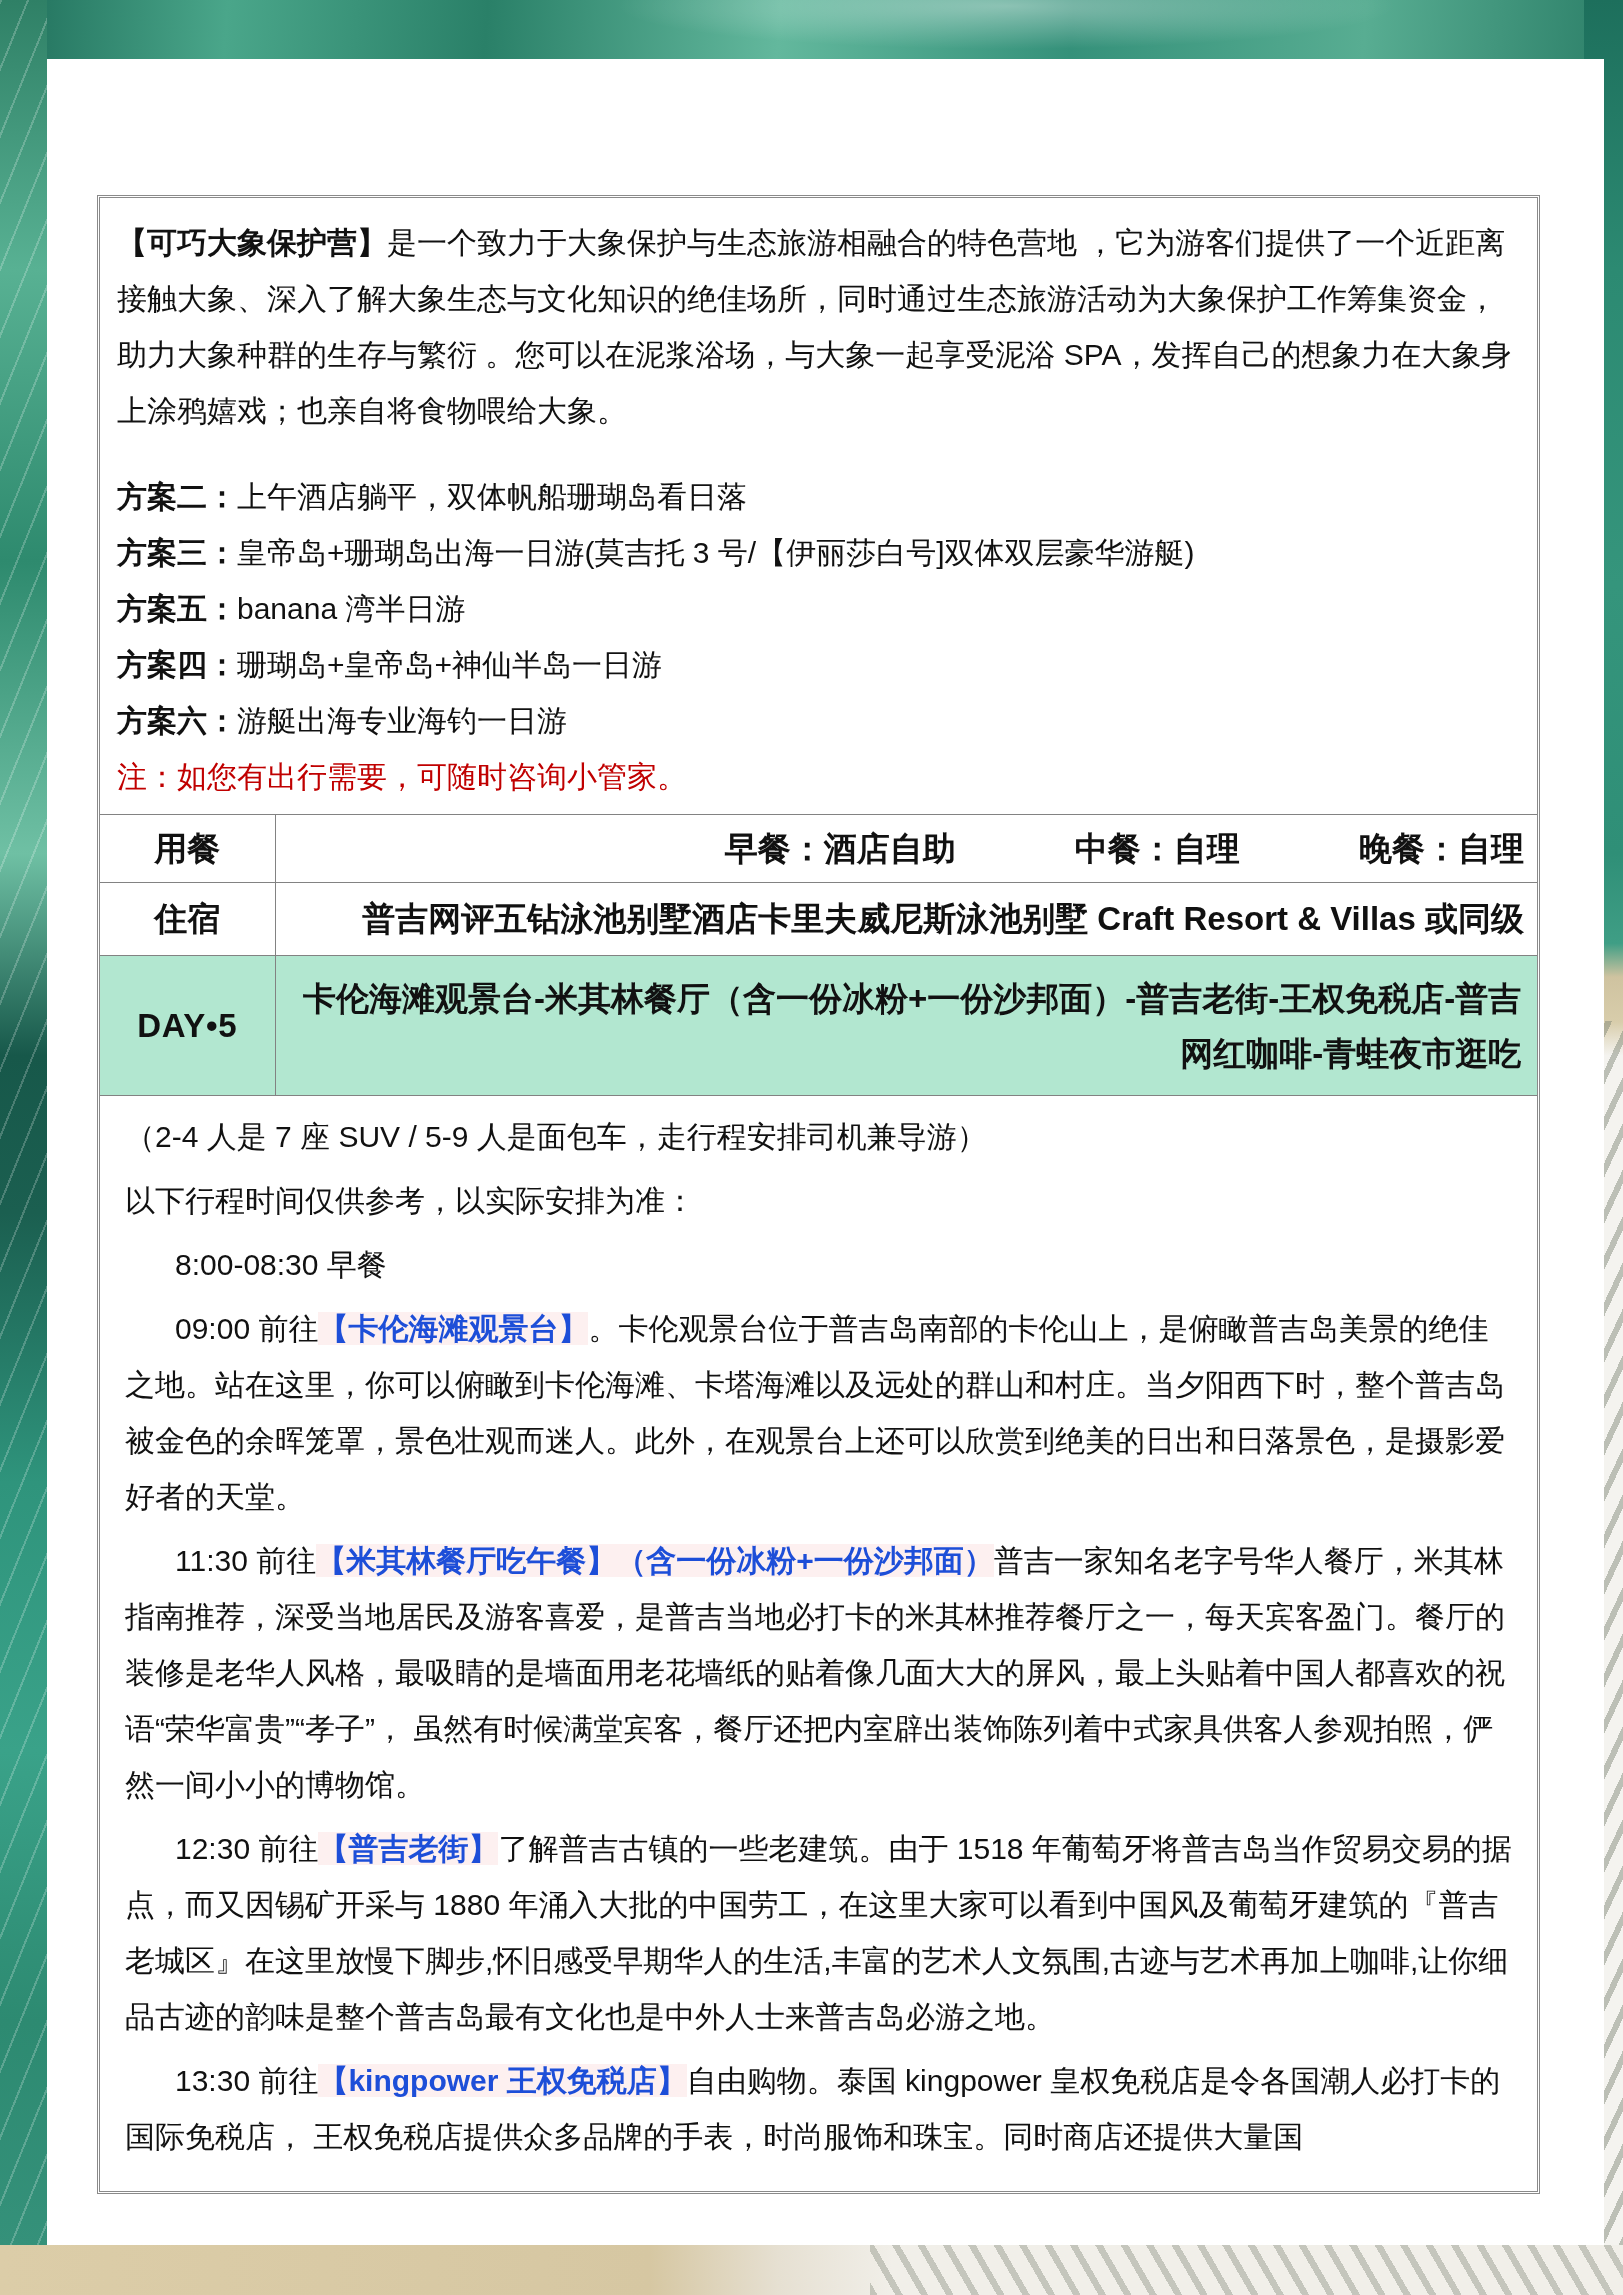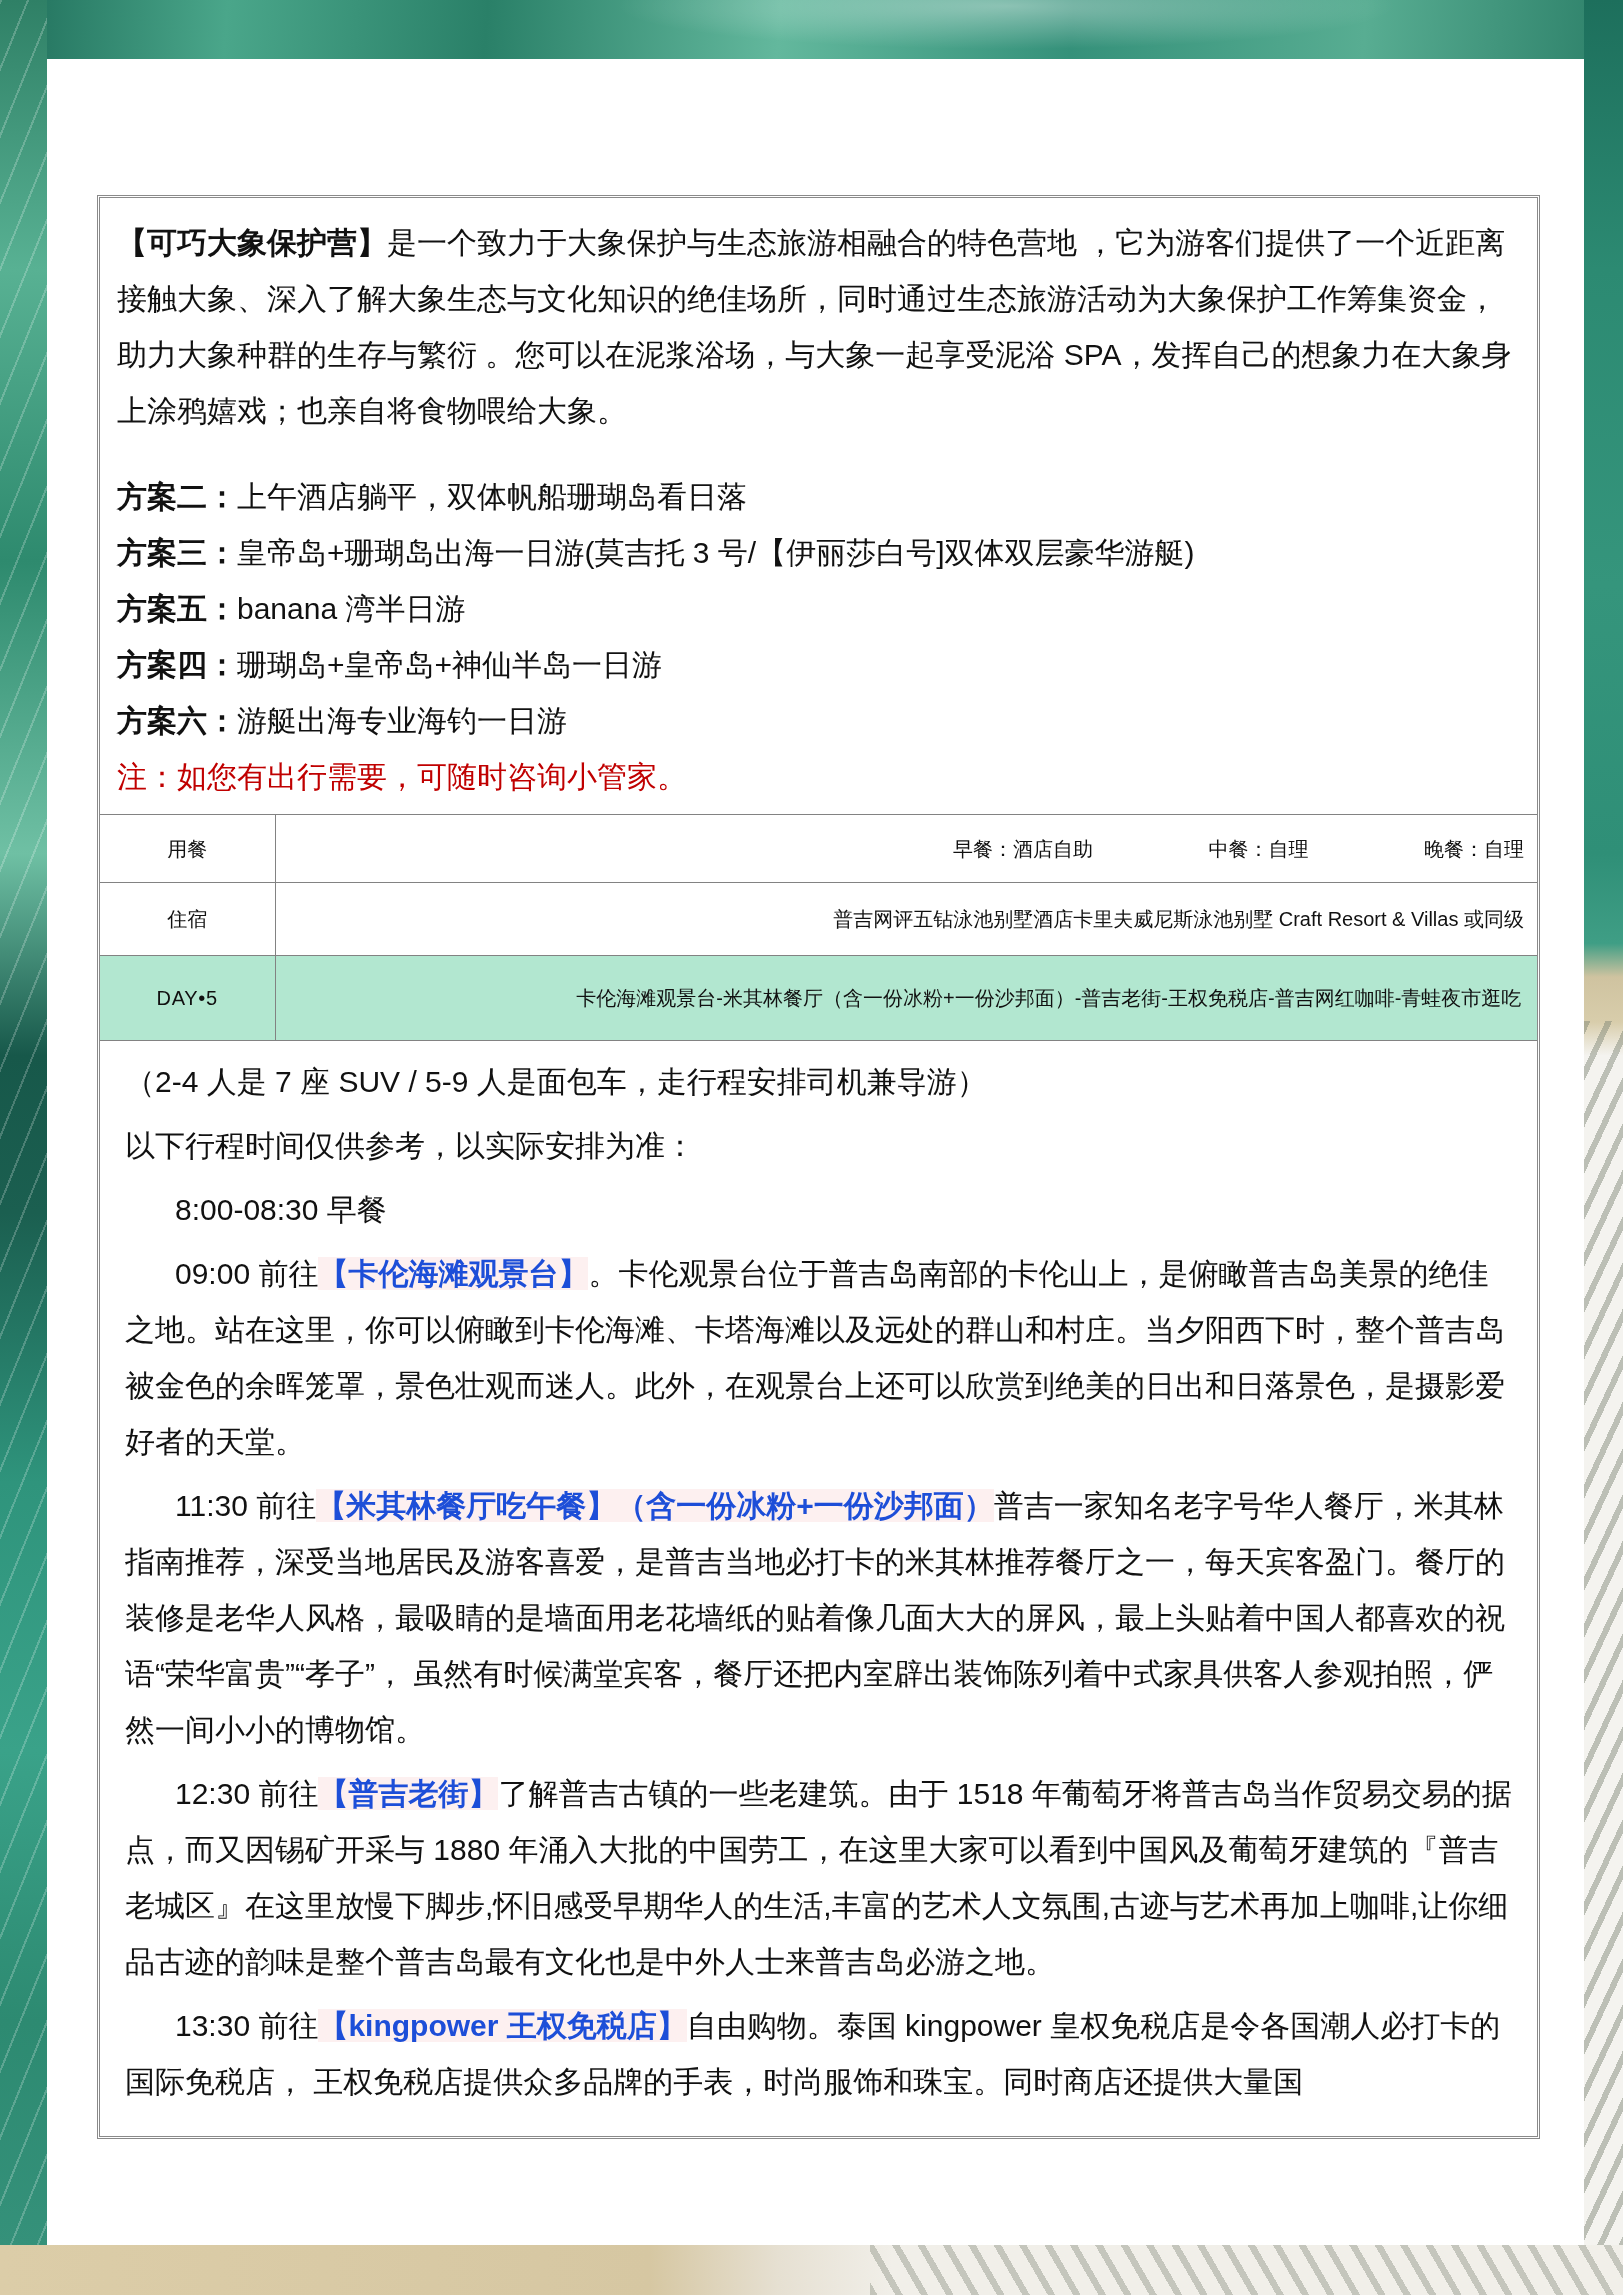--- a/index.html
+++ b/index.html
@@ -36,40 +36,41 @@
     background:linear-gradient(90deg,#dccda8 0%,#d6c7a2 40%,#e6e0d2 48%,#f1efe9 55%,#f1efe9 100%);
   }
   .bg-bottom-stripes{
     right:0;bottom:0;width:753px;height:50px;
     background:repeating-linear-gradient(60deg,rgba(130,136,122,.40) 0 6.5px,rgba(255,255,255,0) 6.5px 22px);
   }
   
   .page{
     position:absolute;left:47px;top:59px;width:1537px;height:2186px;
     background:#ffffff;
+    padding-left:20px;
   }
   
   .content-box{
     position:absolute;left:50px;top:136px;width:1443px;min-height:1890px;
     box-sizing:border-box;border:3.3px double #8a8a8a;background:#fff;
     color:#111;font-size:30px;line-height:56px;
   }
   .pad{padding-left:17px;padding-right:17px;}
   .intro{margin-top:17px;}
   .b{font-weight:700;}
   .plans{margin-top:2.6px;}
   .plan-line{min-height:55px;}
   .note-line{min-height:55px;color:#c00000;}
   
   table.info{
     width:100%;border-collapse:collapse;margin-top:9.2px;
   }
   table.info td,table.info th{
     border:1.3px solid #828282;box-sizing:border-box;
-    font-size:20px;font-weight:400;color:#111;vertical-align:middle;
+    font-size:33px;font-weight:700;color:#111;vertical-align:middle;
   }
   table.info th:first-child,table.info td:first-child{border-left:none;}
   table.info td:last-child{border-right:none;}
   th.rowhead{width:175px;text-align:center;padding:0;}
   tr.meals-row{height:68px;}
   tr.stay-row{height:73px;}
   td.cell{text-align:right;padding:5.2px 13px;}
   .meal-item{display:inline-block;margin-right:110px;white-space:nowrap;}
   .meal-item:last-child{margin-right:0;}
   tr.day-row th,tr.day-row td{background:#b2e7d0;}

